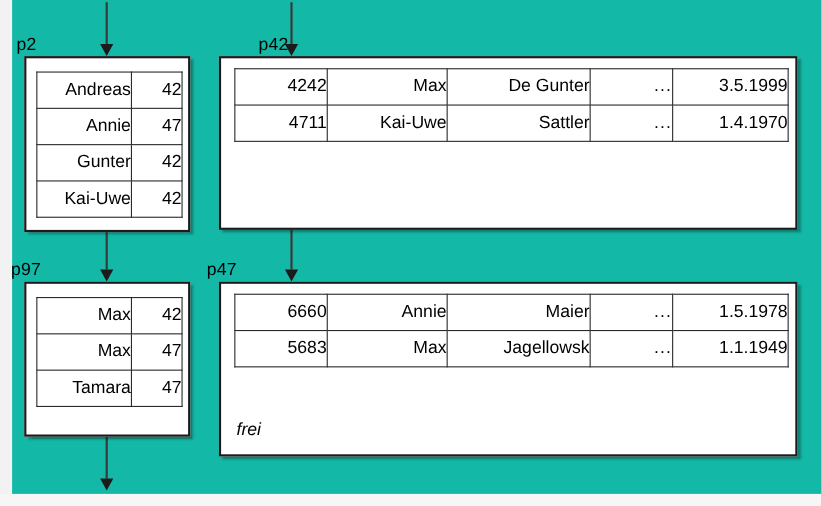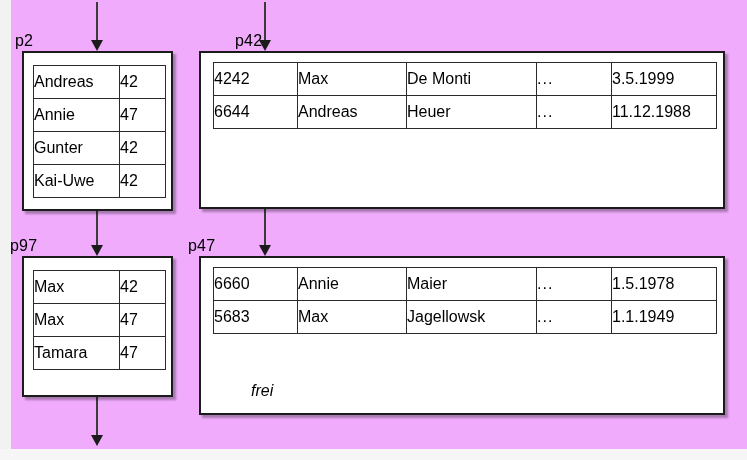--- a/index.html
+++ b/index.html
@@ -5,21 +5,21 @@
 <style>
   html, body {
     margin: 0;
     padding: 0;
     background: #ffffff;
   }
   #canvas {
     position: relative;
     width: 747px;
     height: 460px;
-    background: #f0abfc;
+    background: #14b8a6;
     font-family: "Liberation Sans", sans-serif;
     overflow: hidden;
   }
   
   .margin-strip-left {
     position: absolute;
     left: 0; top: 0;
     width: 11px; height: 460px;
     background: #f2f2f2;
   }
@@ -49,21 +49,21 @@
 
   
   .tbl {
     position: absolute;
     border-collapse: collapse;
     background: #ffffff;
     table-layout: fixed;
   }
   .tbl td {
     border: 1.5px solid #2a2a2a;
-    text-align: left;
+    text-align: right;
     vertical-align: middle;
     font-size: 16px;
     color: #000000;
     padding: 0;
     height: 32px;
     white-space: nowrap;
   }
   .tbl.small td { font-size: 16px; }
   .tbl .dots { letter-spacing: 1px; }
 
@@ -173,30 +173,30 @@
     </table>
   </div>
 
   <div class="page-label" style="left:190px; top:33px;margin-left:45px;">p42</div>
   <div class="page-box" style="left:199px; top:51px; width:526px; height:158px;padding-left:16px;">
     <table class="tbl" style="left:12px; top:9px; width:498px;">
       <tbody>
         <tr>
           <td style="width:83px;">4242</td>
           <td style="width:108px;">Max</td>
-          <td style="width:129px;">De Monti</td>
+          <td style="width:129px;">De Gunter</td>
           <td style="width:74px;" class="dots">...</td>
           <td style="width:104px;">3.5.1999</td>
         </tr>
         <tr>
-          <td>6644</td>
-          <td>Andreas</td>
-          <td>Heuer</td>
+          <td>4711</td>
+          <td>Kai-Uwe</td>
+          <td>Sattler</td>
           <td class="dots">...</td>
-          <td>11.12.1988</td>
+          <td>1.4.1970</td>
         </tr>
       </tbody>
     </table>
   </div>
 
   <div class="page-label" style="left:188px; top:238px;text-align:right;">p47</div>
   <div class="page-box" style="left:199px; top:256px; width:526px; height:159px;text-decoration:underline;">
     <table class="tbl" style="left:12px; top:9px; width:498px;">
       <tbody>
         <tr>
@@ -208,16 +208,16 @@
         </tr>
         <tr>
           <td>5683</td>
           <td>Max</td>
           <td>Jagellowsk</td>
           <td class="dots">...</td>
           <td>1.1.1949</td>
         </tr>
       </tbody>
     </table>
-    <div class="frei" style="left:14px; top:124px;margin-left:36px;">frei</div>
+    <div class="frei" style="left:14px; top:124px;">frei</div>
   </div>
 
 </div>
 
 </body></html>

